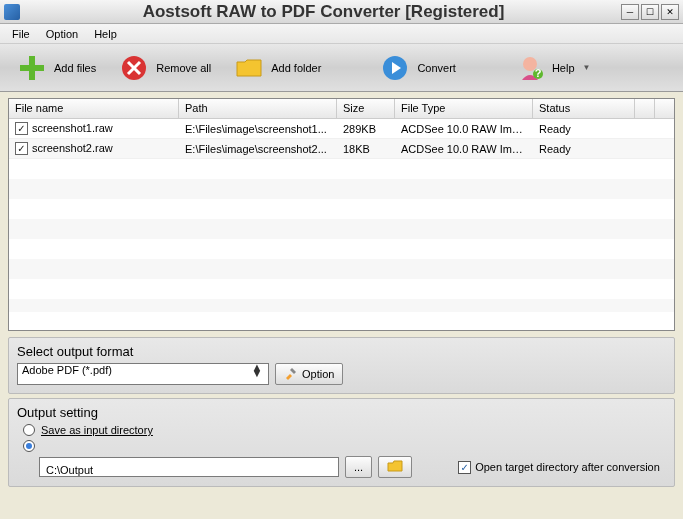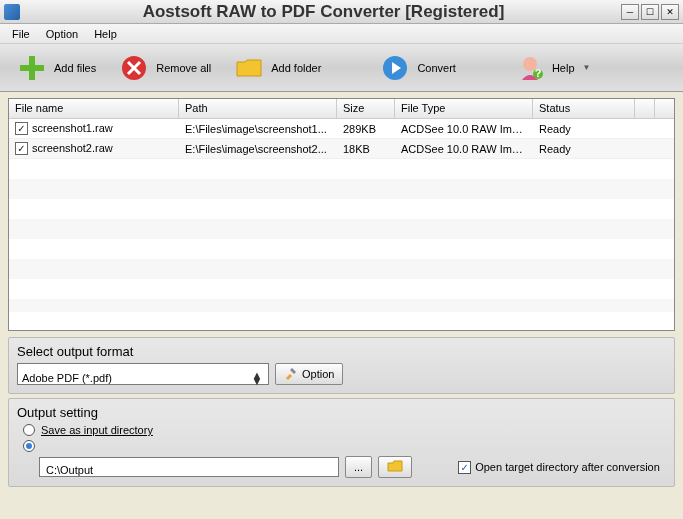--- a/index.html
+++ b/index.html
@@ -24,21 +24,21 @@
 .data-row { display: flex; height: 20px; align-items: center; border-bottom: 1px solid #f0f0f0; }
 .data-cell { padding: 2px 6px; overflow: hidden; white-space: nowrap; text-overflow: ellipsis; }
 .c0 { width: 170px; } .c1 { width: 158px; } .c2 { width: 58px; } .c3 { width: 138px; } .c4 { width: 102px; } .c5 { width: 20px; }
 .chk { width: 13px; height: 13px; border: 1px solid #666; background: #fff; display: inline-flex; align-items: center; justify-content: center; margin-right: 4px; vertical-align: middle; font-size: 10px; color: #222; }
 
 .stripes { background: repeating-linear-gradient(to bottom, #fff 0, #fff 20px, #f7f7f7 20px, #f7f7f7 40px); height: 193px; }
 
 .group { margin: 4px 8px; border: 1px solid #bbb; background: linear-gradient(to bottom, #e8e8e8, #dadada); padding: 6px 8px 8px; border-radius: 2px; }
 .group-title { font-size: 13px; margin-bottom: 4px; }
 .format-row { display: flex; gap: 6px; align-items: center; }
-.select-box { width: 252px; height: 22px; background: #fff; border: 1px solid #7a7a7a; display: flex; align-items: flex-end; padding: 0 4px; justify-content: space-between; }
+.select-box { width: 252px; height: 22px; background: #fff; border: 1px solid #7a7a7a; display: flex; align-items: flex-start; padding: 0 4px; justify-content: space-between; }
 .select-arrows { width: 14px; display: flex; flex-direction: column; font-size: 6px; line-height: 6px; text-align: center; color: #333; }
 .btn { height: 22px; background: linear-gradient(to bottom, #fdfdfd, #ddd); border: 1px solid #888; padding: 0 8px; display: inline-flex; align-items: center; gap: 4px; cursor: pointer; border-radius: 2px; }
 
 .radio-row { display: flex; align-items: center; gap: 6px; margin: 4px 0 4px 6px; text-decoration: underline; }
 .radio { width: 12px; height: 12px; border: 1px solid #555; border-radius: 50%; background: #fff; display: inline-flex; align-items: center; justify-content: center; }
 .radio.sel::after { content: ""; width: 6px; height: 6px; background: #3a7edb; border-radius: 50%; }
 .path-row { display: flex; align-items: center; gap: 6px; margin: 4px 0 0 22px; }
 .path-input { width: 300px; height: 20px; background: #fff; border: 1px solid #7a7a7a; padding: 0 6px; display: flex; align-items: flex-end; }
 .check-row { display: inline-flex; align-items: center; gap: 4px; margin-left: 40px; }
 .check { width: 13px; height: 13px; border: 1px solid #555; background: #fff; display: inline-flex; align-items: center; justify-content: center; font-size: 10px; color: #2660a4; }

